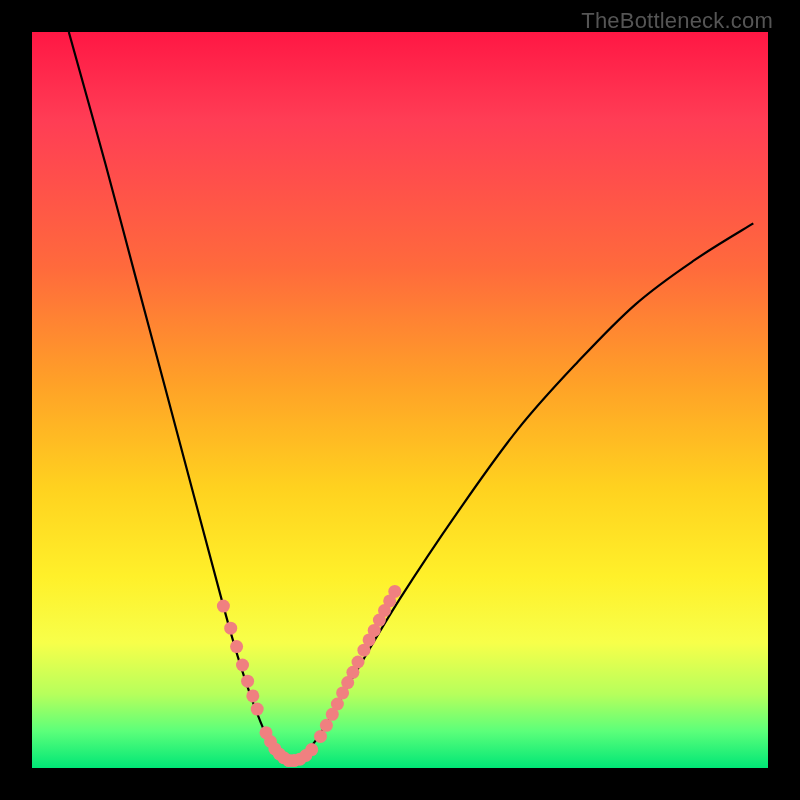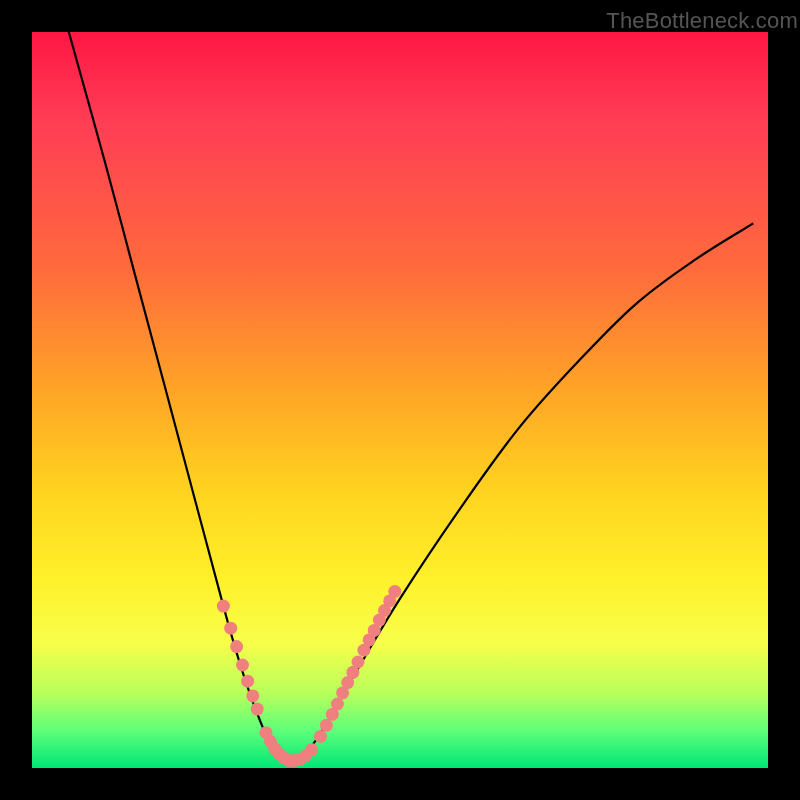--- a/index.html
+++ b/index.html
@@ -34,21 +34,21 @@
       #fff02a 74%,
       #f7ff4a 83%,
       #b6ff5c 90%,
       #5cff7a 95%,
       #00e676 100%
     );
   }
   .watermark {
     position: absolute;
     top: 8px;
-    right: 2px;
+    right: 27px;
     color: #555;
     font-size: 22px;
     letter-spacing: 0.2px;
     user-select: none;
   }
   svg.curve {
     position: absolute;
     left: 0;
     top: 0;
     width: 736px;

